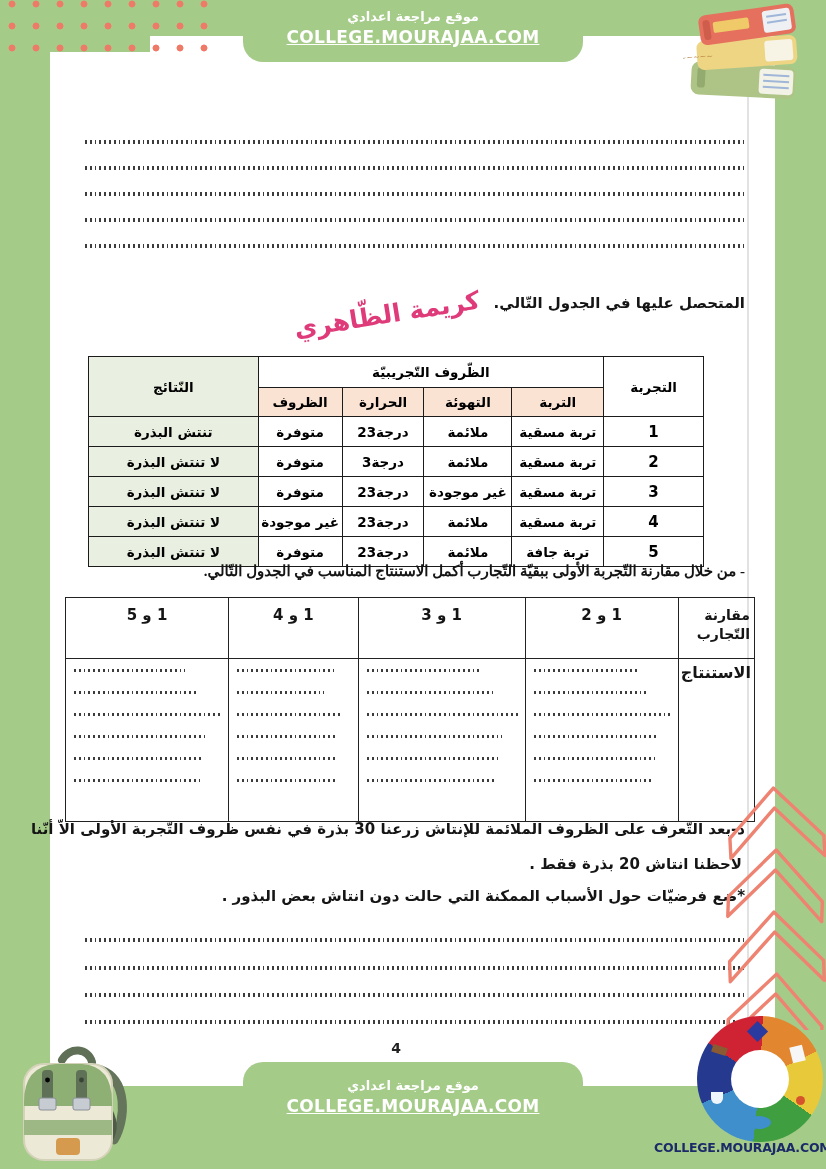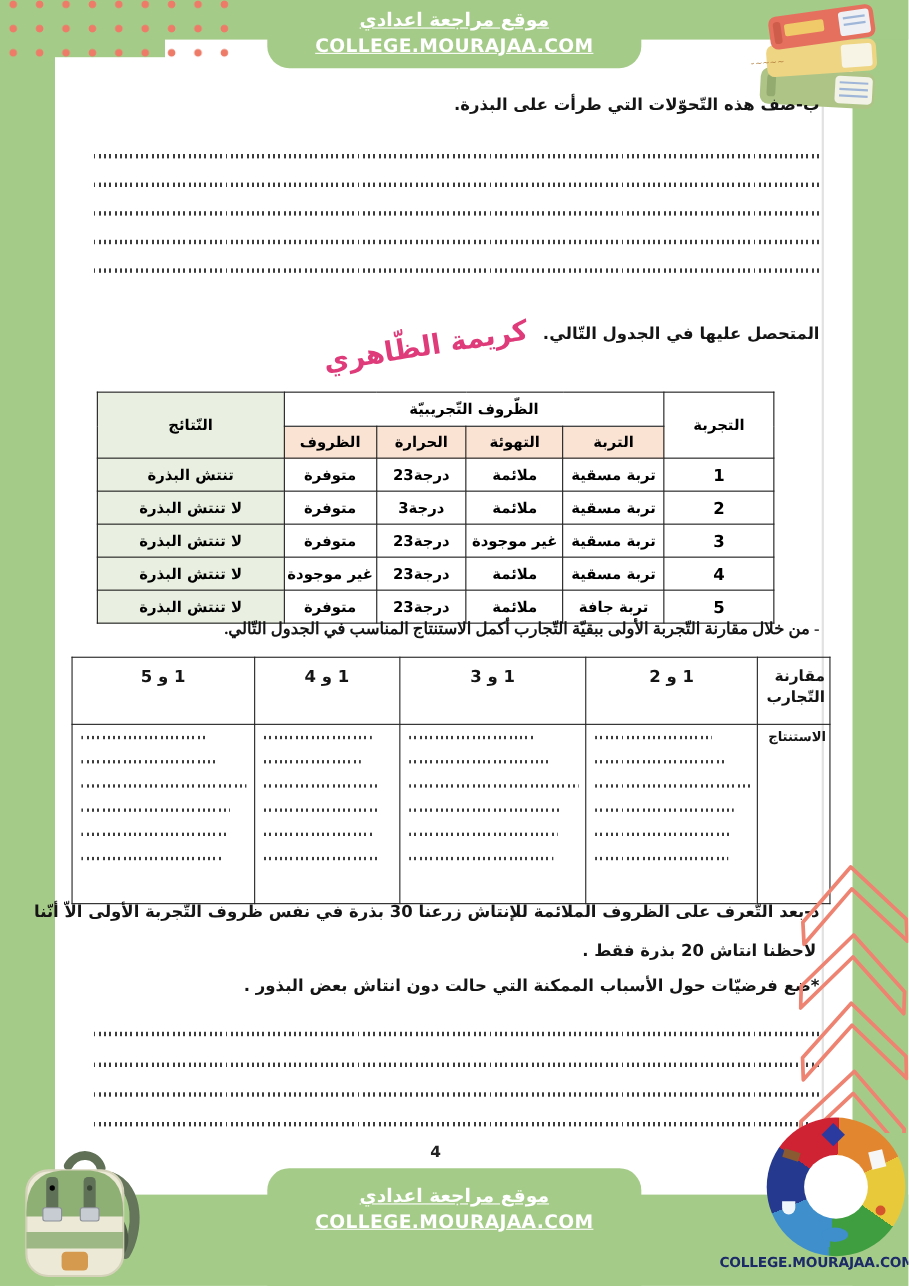--- a/index.html
+++ b/index.html
@@ -15,21 +15,21 @@
             background-image:radial-gradient(circle,#ed7b68 3.1px,rgba(0,0,0,0) 3.8px);
             background-size:24px 22px;}
   .page-edge{position:absolute;left:747px;top:36px;width:2px;height:1050px;background:#e2e2e2;}
 
   
   .header-tab{position:absolute;left:243px;top:0;width:340px;height:62px;background:#a5cb89;
               border-radius:0 0 20px 20px;text-align:center;color:#ffffff;}
   .footer-band{position:absolute;left:0;top:1086px;width:826px;height:83px;background:#a5cb89;}
   .footer-tab{position:absolute;left:243px;top:1062px;width:340px;height:107px;background:#a5cb89;
               border-radius:20px 20px 0 0;text-align:center;color:#ffffff;}
-  .site-name{font-size:17px;font-weight:bold;text-decoration:underline;padding-top:9px;}
+  .site-name{font-size:13px;font-weight:bold;padding-top:9px;}
   .site-url{font-size:17px;font-weight:bold;text-decoration:underline;direction:ltr;
             letter-spacing:.3px;padding-top:3px;}
   .footer-tab .site-name{padding-top:16px;}
 
   
   .tx{position:absolute;color:#151515;font-size:15px;font-weight:bold;white-space:nowrap;}
   .dline{position:absolute;height:3.5px;
          background-image:repeating-linear-gradient(90deg,#3c3c3c 0 1.8px,rgba(0,0,0,0) 1.8px 4.8px);}
   .watermark{position:absolute;left:272px;top:300px;width:230px;color:#df3a79;font-size:25px;
              font-weight:bold;transform:rotate(-9deg);white-space:nowrap;text-align:center;}
@@ -45,21 +45,21 @@
   .t1 .res{background:#e9f0e1;}
   .t1 .num{font-size:15px;}
 
   
   .t2{position:absolute;left:65px;top:597px;width:690px;border-collapse:collapse;}
   .t2 td{border:1.8px solid #222;font-size:15px;font-weight:bold;color:#151515;
          vertical-align:top;text-align:center;padding:4px 2px;}
   .t2 .hd{height:48px;padding-top:8px;}
   .t2 .cmp{font-size:14px;text-align:right;padding-right:4px;line-height:1.35;}
   .t2 .ans{height:148px;direction:ltr;padding:10px 4px 4px 4px;}
-  .t2 .lbl{text-align:right;padding-right:3px;font-size:12px;}
+  .t2 .lbl{text-align:right;padding-right:3px;font-size:16px;}
   .tline{display:block;height:3px;margin:0 2px 19px 4px;
          background-image:repeating-linear-gradient(90deg,#3c3c3c 0 1.8px,rgba(0,0,0,0) 1.8px 4.8px);}
   .w1{width:72%}.w2{width:80%}.w3{width:96%}.w4{width:86%}.w5{width:84%}.w6{width:82%}
 
   
   .books{position:absolute;left:683px;top:2px;}
   .chevrons{position:absolute;left:726px;top:780px;}
   .backpack{position:absolute;left:4px;top:1040px;}
   .logo-ring{position:absolute;left:697px;top:1016px;width:126px;height:126px;border-radius:50%;
              background:conic-gradient(from -55deg,#cf2233 0 16%,#e2862f 16% 33%,#e8c93a 33% 50%,
@@ -109,21 +109,20 @@
     <g transform="rotate(-8 60 22)">
       <rect x="16" y="8" width="96" height="30" rx="7" fill="#e5705e"></rect>
       <rect x="30" y="16" width="36" height="11" rx="2" fill="#f0c969"></rect>
       <rect x="80" y="12" width="28" height="22" rx="3" fill="#eef0f4"></rect>
       <line x1="84" y1="18" x2="104" y2="18" stroke="#9fb6d8" stroke-width="2"></line>
       <line x1="84" y1="24" x2="104" y2="24" stroke="#9fb6d8" stroke-width="2"></line>
       <rect x="20" y="13" width="7" height="20" rx="3" fill="#cf5d4c"></rect>
     </g>
   </svg>
 
-  <div class="tx" style="right:81px;top:86px;">ب-صف هذه التّحوّلات التي طرأت على البذرة.</div>
   <div class="dline" style="left:85px;width:660px;top:140px;"></div>
   <div class="dline" style="left:85px;width:660px;top:166px;"></div>
   <div class="dline" style="left:85px;width:660px;top:192px;"></div>
   <div class="dline" style="left:85px;width:660px;top:218px;"></div>
   <div class="dline" style="left:85px;width:660px;top:244px;"></div>
 
   <div class="tx" style="right:81px;top:294px;">المتحصل عليها في الجدول التّالي.</div>
 
   <div class="watermark">كريمة الظّاهري</div>
 

